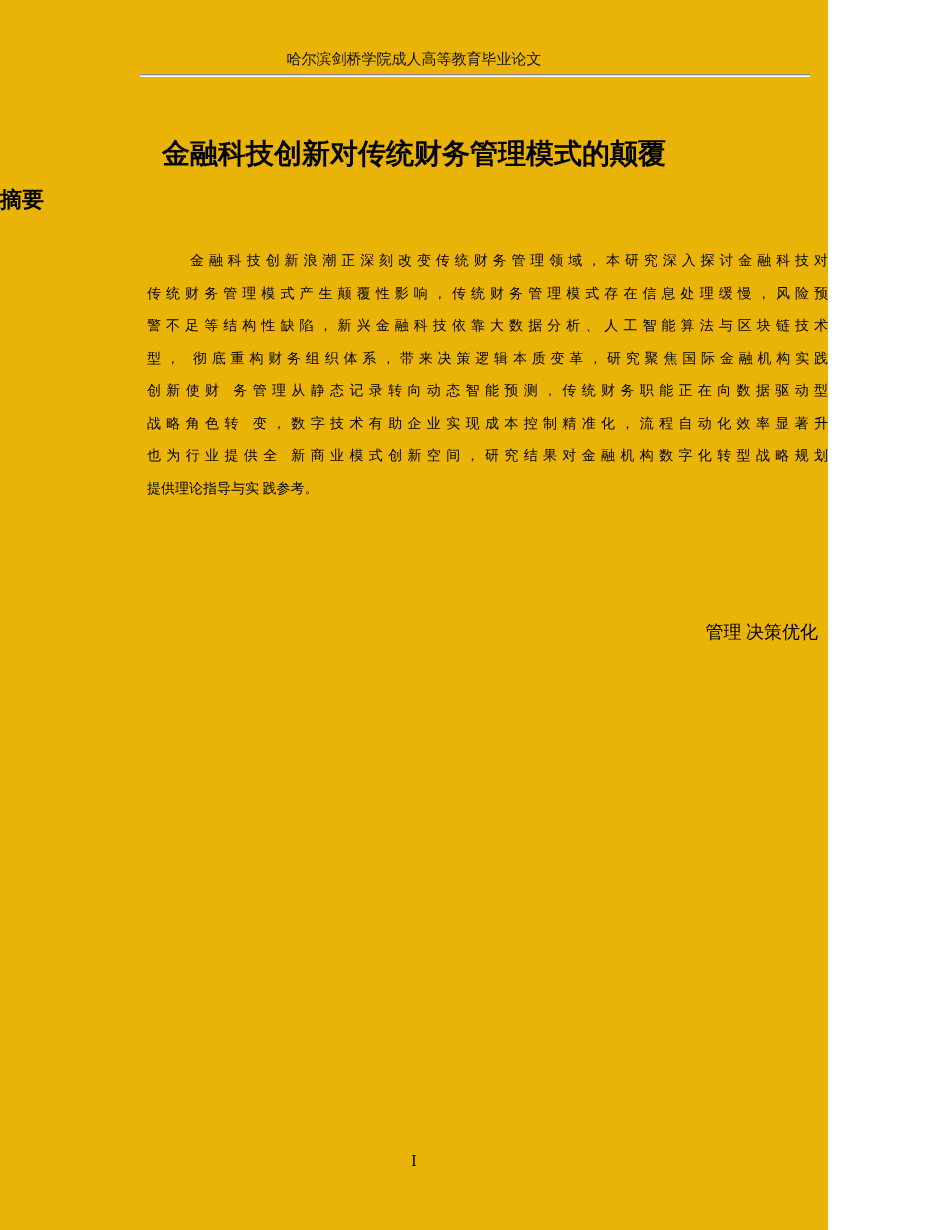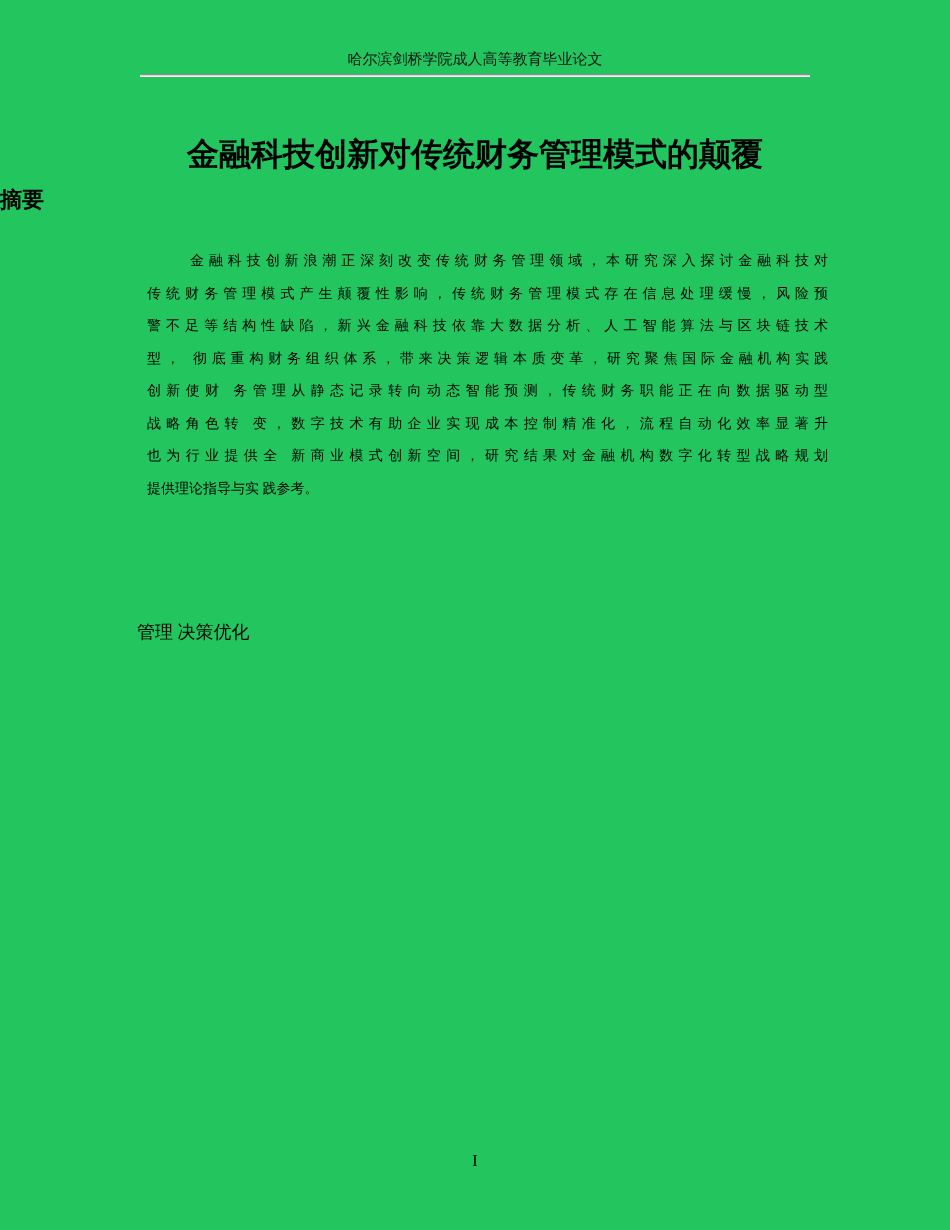--- a/index.html
+++ b/index.html
@@ -2,23 +2,23 @@
 <html><head>
 <meta charset="utf-8">
 <style>
   html, body {
     margin: 0;
     padding: 0;
     background: #ffffff;
   }
   .page {
     position: relative;
-    width: 950px;
+    width: 828px;
     height: 1230px;
-    background: #22c55e;
+    background: #eab308;
     color: #000000;
     font-family: "Liberation Serif", "DejaVu Serif", serif;
     overflow: hidden;
   }
   .header-text {
     position: absolute;
     top: 51px;
     left: 0;
     width: 100%;
     text-align: center;
@@ -35,21 +35,21 @@
     background: linear-gradient(to bottom, #8c8c8c 0 40%, #d9d9d9 40% 75%, #ffffff 75%);
   }
   .doc-title {
     position: absolute;
     top: 140px;
     left: 0;
     width: 100%;
     text-align: center;
     font-family: "Liberation Sans", "DejaVu Sans", sans-serif;
     font-weight: bold;
-    font-size: 32px;
+    font-size: 28px;
     line-height: 28px;
     color: #000000;
   }
   .abstract-heading {
     position: absolute;
     top: 187px;
     left: 0;
     width: 100%;
     text-align: left;
     font-family: "Liberation Sans", "DejaVu Sans", sans-serif;
@@ -83,21 +83,21 @@
     left: 137px;
     width: 681px;
     font-size: 18px;
     line-height: 32.5px;
   }
   .kw-line1 {
     text-align: justify;
     text-align-last: justify;
   }
   .kw-line2 {
-    text-align: left;
+    text-align: right;
   }
   .kw-label {
     font-family: "Liberation Sans", "DejaVu Sans", sans-serif;
     font-weight: bold;
   }
   .page-number {
     position: absolute;
     top: 1151px;
     left: 0;
     width: 100%;

